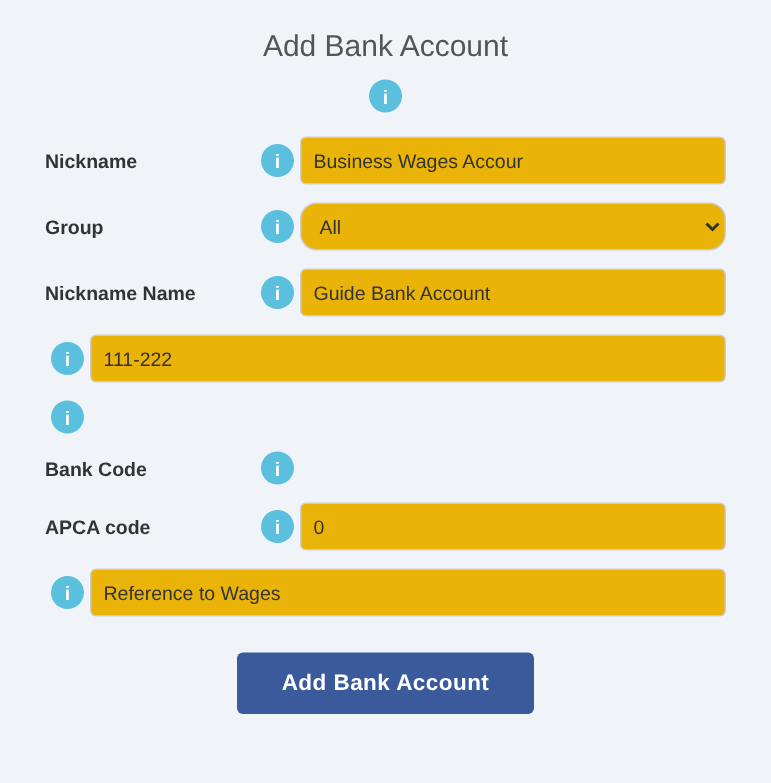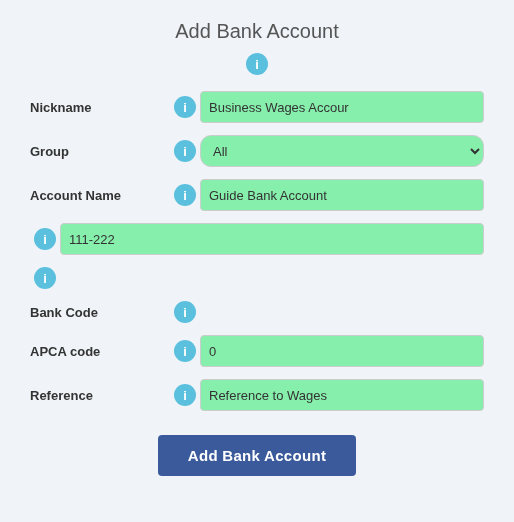--- a/index.html
+++ b/index.html
@@ -76,21 +76,21 @@
       flex-shrink: 0;
     }
 
     .form-control {
       flex: 1;
       padding: 5px 8px;
       border: 1px solid #ccc;
       border-radius: 4px;
       font-size: 13px;
       color: #333;
-      background-color: #86efac;
+      background-color: #eab308;
       height: 32px;
     }
 
     select.form-control {
       cursor: pointer;
       border-radius: 11px;
     }
 
     .submit-btn {
       display: block;
@@ -131,21 +131,21 @@
       <span class="info-icon">i</span>
     </div>
     <select class="form-control">
       <option>All</option>
       <option>Default</option>
       <option>Custom</option>
     </select>
   </div>
 
   <div class="form-row">
-    <label class="form-label">Account Name</label>
+    <label class="form-label">Nickname Name</label>
     <div class="form-icon">
       <span class="info-icon">i</span>
     </div>
     <input type="text" class="form-control" value="Guide Bank Account" style="">
   </div>
 
   <div class="form-row">
     <div class="form-icon">
       <span class="info-icon">i</span>
     </div>
@@ -167,21 +167,20 @@
 
   <div class="form-row">
     <label class="form-label">APCA code</label>
     <div class="form-icon">
       <span class="info-icon">i</span>
     </div>
     <input type="text" class="form-control" value="0" style="">
   </div>
 
   <div class="form-row">
-    <label class="form-label">Reference</label>
     <div class="form-icon">
       <span class="info-icon">i</span>
     </div>
     <input type="text" class="form-control" value="Reference to Wages" style="">
   </div>
 
   <button class="submit-btn">Add Bank Account</button>
 
 </div>
 

